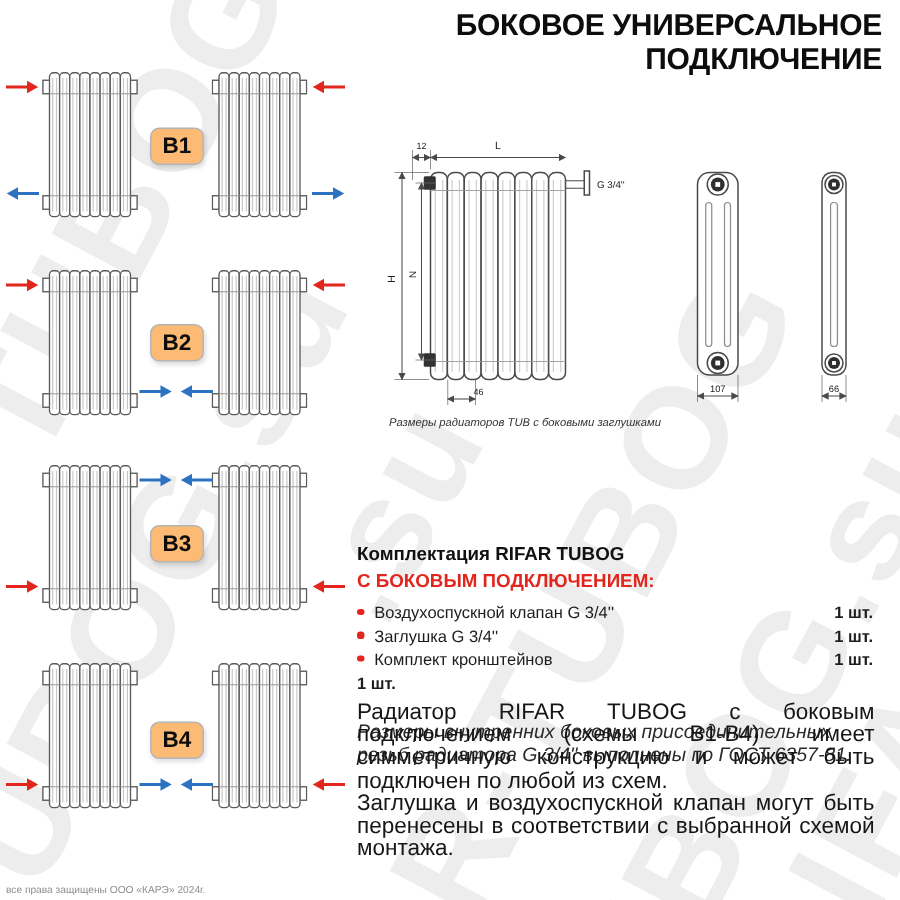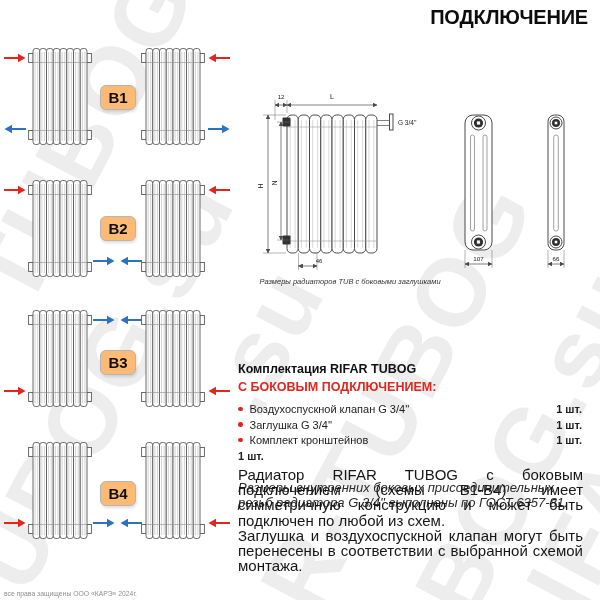--- a/index.html
+++ b/index.html
@@ -98,20 +98,21 @@
           <line x1="56.95" y1="4" x2="56.95" y2="93"></line>
       </g>
       <g stroke="#8f8f8f" stroke-width="0.6">
         <line x1="5" y1="14.5" x2="59" y2="14.5"></line>
         <line x1="5" y1="82.5" x2="59" y2="82.5"></line>
       </g>
     </symbol>
   </svg>
 
   <div class="title">
+    <div>БОКОВОЕ УНИВЕРСАЛЬНОЕ</div>
     <div>ПОДКЛЮЧЕНИЕ</div>
   </div>
 
   <div>
     <svg class="rad" style="left:28px;top:48px">
         <use href="#radsym"></use>
       </svg>
     <svg class="rad" style="left:141px;top:48px">
         <use href="#radsym"></use>
       </svg>

